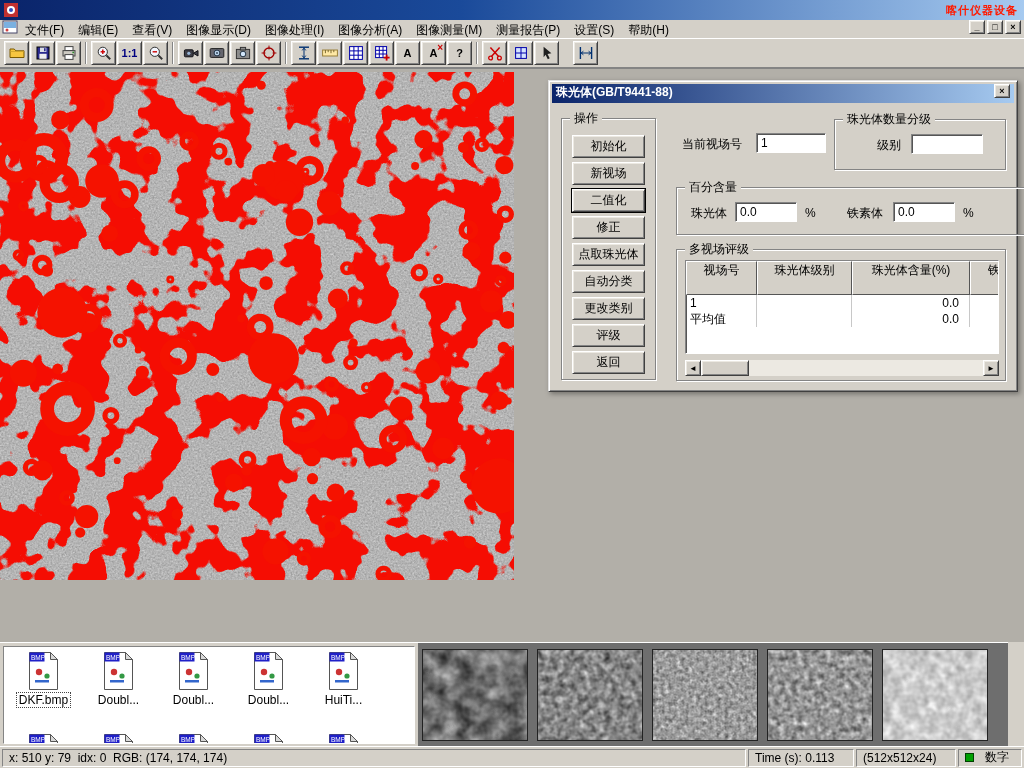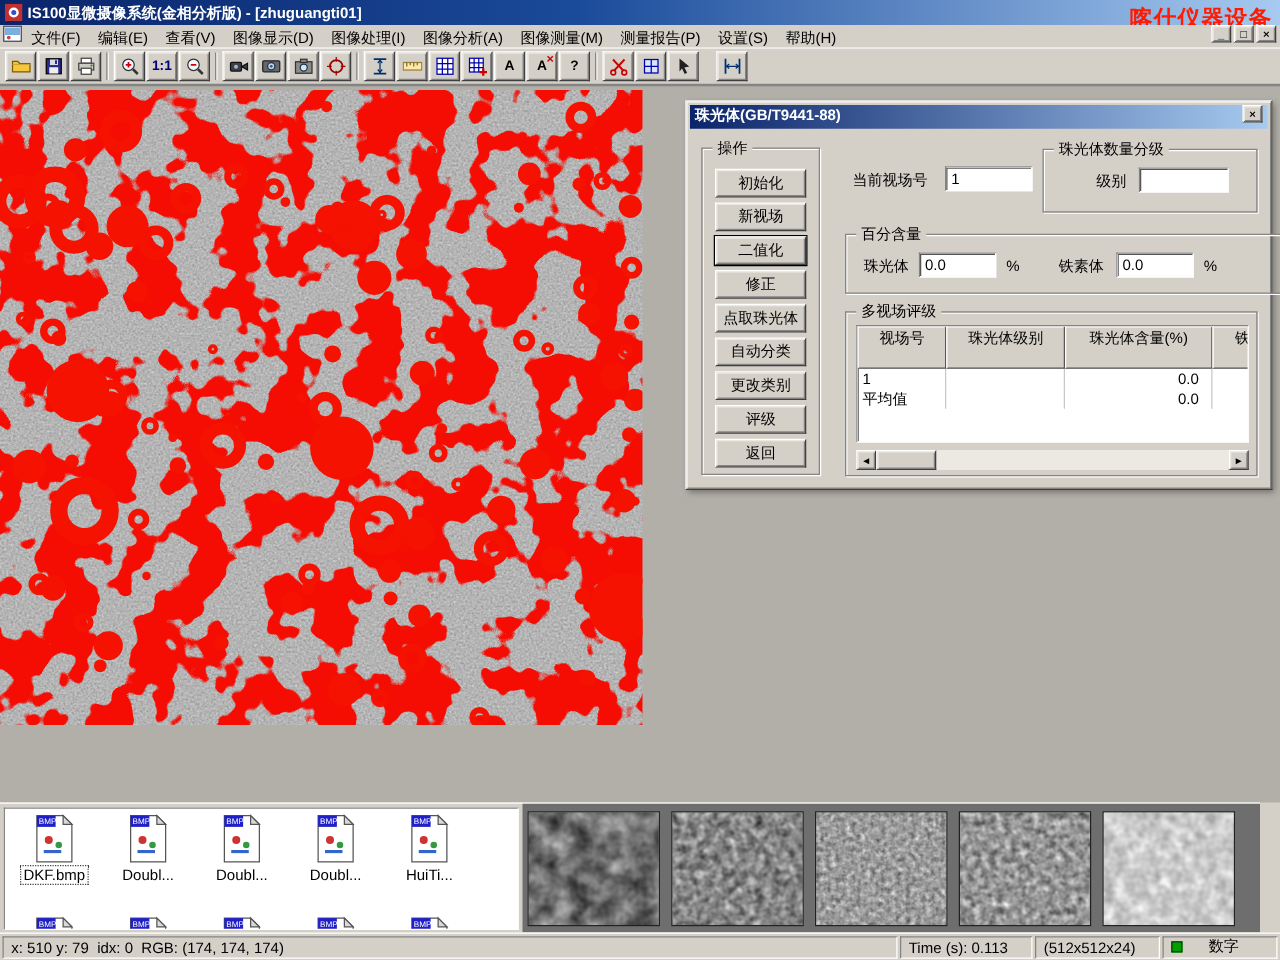--- a/index.html
+++ b/index.html
@@ -4,21 +4,21 @@
 <style>
   *{box-sizing:border-box;margin:0;padding:0}
   html,body{width:1024px;height:768px}
   body{position:relative;font-family:"Liberation Sans","DejaVu Sans",sans-serif;font-size:12px;background:#d4d0c8;overflow:hidden;cursor:default}
   button{font:inherit;background:#d4d0c8;cursor:default}
 
   .raised{background:#d4d0c8;border:1px solid;border-color:#ffffff #404040 #404040 #ffffff;box-shadow:inset 1px 1px 0 #ece9e2,inset -1px -1px 0 #848484}
   .field{position:absolute;background:#fff;border:1px solid;border-color:#848484 #fff #fff #848484;box-shadow:inset 1px 1px 0 #555;font:inherit;padding:1px 4px;height:20px}
 
   .titlebar{position:absolute;left:0;top:0;right:0;height:20px;background:linear-gradient(90deg,#0a246a 0%,#1a4a9a 45%,#a6caf0 100%);display:flex;align-items:center;gap:4px;padding:0 4px;color:#fff;font-weight:bold}
-  .watermark{position:absolute;right:6px;top:3px;color:#ff1a00;font-weight:bold;font-size:18px;letter-spacing:1px}
+  .watermark{position:absolute;right:6px;top:3px;color:#ff1a00;font-weight:bold;font-size:11px;letter-spacing:1px}
 
   .menubar{position:absolute;top:20px;left:0;right:0;height:19px;background:#d4d0c8;display:flex;padding-left:2px;border-bottom:1px solid #fff}
   .menu-item{padding:2px 7px}
   .win-controls{margin-left:auto;display:flex;gap:2px;padding-right:3px}
   .ctrl-btn{width:16px;height:14px;font-size:9px;line-height:11px;text-align:center;font-weight:bold;padding:0}
 
   .toolbar{position:absolute;top:39px;left:0;right:0;height:29px;background:#d4d0c8;display:flex;align-items:center;padding-left:4px;gap:1px;border-bottom:1px solid #848484}
   .tb-btn{width:25px;height:24px;display:flex;align-items:center;justify-content:center;position:relative;padding:0}
   .tb-glyph{font-weight:bold;font-size:11px}
   .tb-overlay{position:absolute;right:2px;top:0;color:#cc0000;font-size:10px;font-weight:bold}
@@ -77,33 +77,32 @@
   .file-label{font-size:12px;line-height:14px;padding:0 2px;white-space:nowrap;border:1px dotted transparent}
   .file-label.selected{border:1px dotted #444}
   .thumbpane{position:absolute;left:418px;top:0;right:0;bottom:0;background:#6e6e6e;display:flex;gap:9px;padding:6px 0 0 4px}
   .thumb{width:106px;height:92px;border:1px solid #222;flex:none;background:#888}
 
   .statusbar{position:absolute;top:746px;left:0;right:0;height:22px;background:#d4d0c8;display:flex;align-items:center;gap:2px;padding:2px;border-top:1px solid #fff}
   .status-cell{height:18px;line-height:15px;padding:1px 6px;border:1px solid;border-color:#848484 #fff #fff #848484;white-space:pre;overflow:hidden}
   .status-left{flex:1}
   .status-time{width:106px}
   .status-size{width:100px}
-  .status-mode{width:92px;display:flex;align-items:center;gap:21px}
+  .status-mode{width:64px;display:flex;align-items:center;gap:11px}
   .indicator{width:9px;height:9px;background:#00a000;border:1px solid #004000;flex:none}
 </style>
 </head>
 <body>
 
 <div class="titlebar">
   <svg width="14" height="14">
       <rect width="14" height="14" fill="#c03030"></rect>
       <circle cx="7" cy="7" r="4" fill="#fff"></circle>
       <circle cx="7" cy="7" r="2" fill="#3050c0"></circle>
     </svg>
-  <span>IS100显微摄像系统(金相分析版) - [zhuguangti01]</span>
   <span class="watermark">喀什仪器设备</span>
 </div>
 
 <div class="menubar">
   <svg width="16" height="14">
       <rect x="1" y="1" width="14" height="12" fill="#fff" stroke="#446"></rect>
       <rect x="2" y="2" width="12" height="6" fill="#7ab0e0"></rect>
       <circle cx="5" cy="10" r="1.5" fill="#d04040"></circle>
     </svg>
   <span class="menu-item">文件(F)</span>

